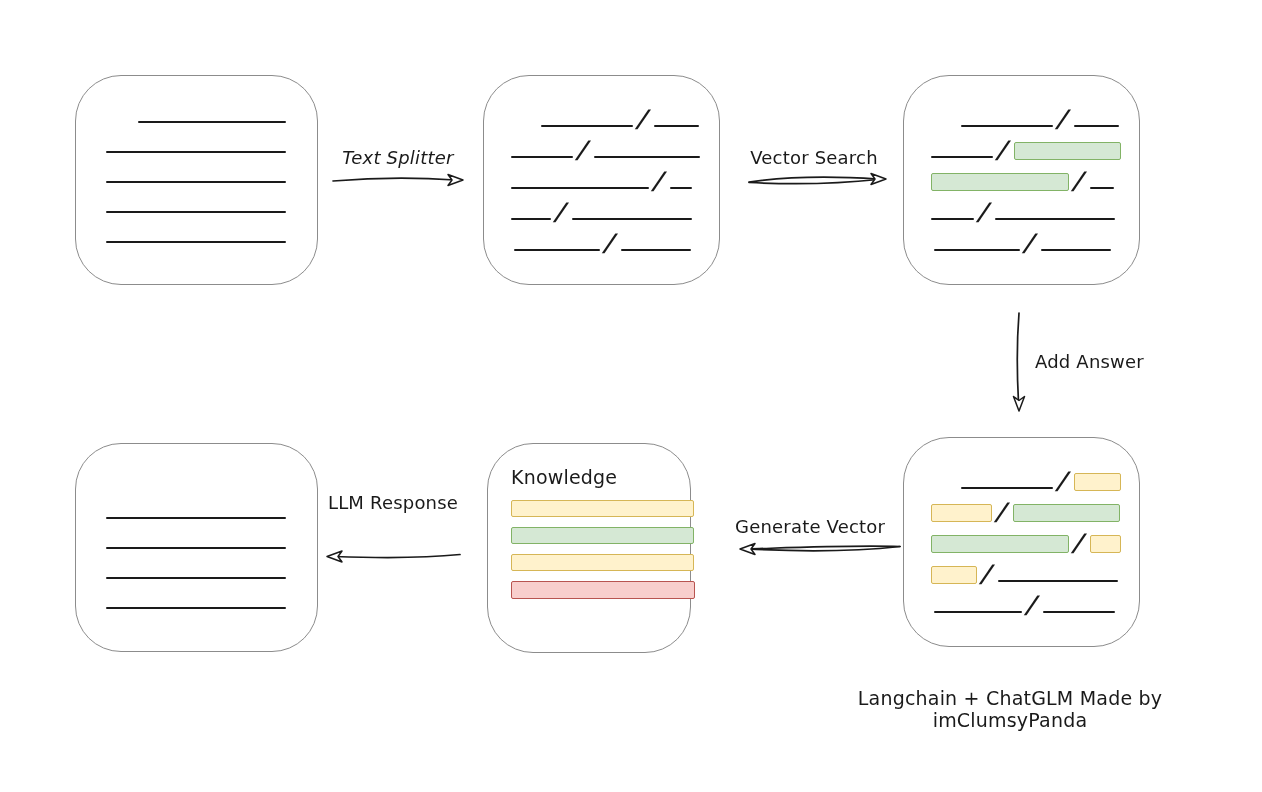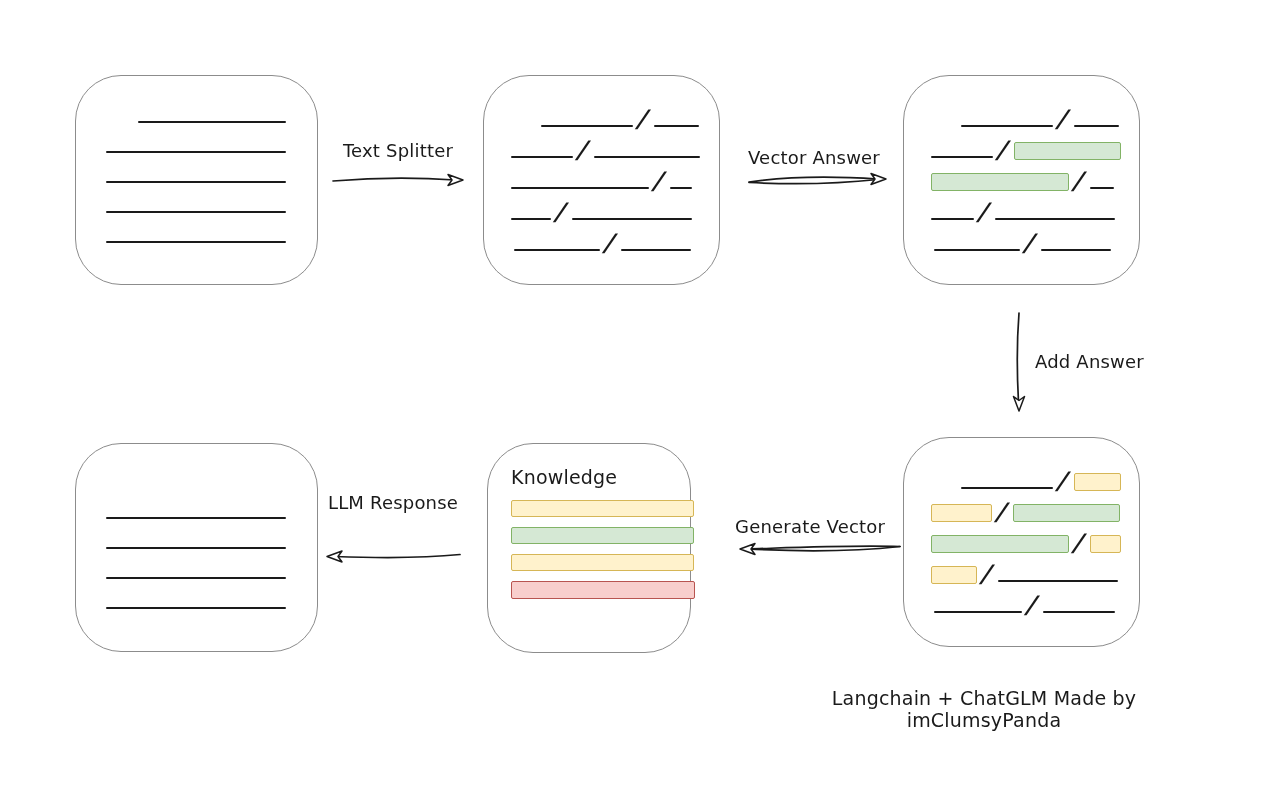--- a/index.html
+++ b/index.html
@@ -74,22 +74,22 @@
       <path class="al" d="M900,546.5 C855,551.5 795,551.5 748,549"></path>
       <path class="al" d="M900,546.5 C850,545 795,547.5 748,549"></path>
       <path class="ah" d="M740,549 L755,543.5 L751,549 L755,554.5 Z"></path>
     </g>
     <g>
       <path class="al" d="M460,554.5 C420,558.5 375,558 335,556.5"></path>
       <path class="ah" d="M327,556.5 L342,551 L338,556.5 L342,562 Z"></path>
     </g>
   </svg>
 
-  <div class="arrow-label center" style="left:333px;top:140px;width:130px;">Text Splitter</div>
-  <div class="arrow-label center" style="left:745px;top:147px;width:138px;">Vector Answer</div>
+  <div class="arrow-label center" style="left:333px;top:147px;width:130px;font-style:italic;">Text Splitter</div>
+  <div class="arrow-label center" style="left:745px;top:147px;width:138px;">Vector Search</div>
   <div class="arrow-label" style="left:1035px;top:351px;">Add Answer</div>
   <div class="arrow-label center" style="left:735px;top:516px;width:150px;">Generate Vector</div>
   <div class="arrow-label center" style="left:327px;top:492px;width:132px;">LLM Response</div>
 
   <div class="box doc-pad" style="left:75px;top:75px;width:243px;height:210px;">
       <div class="seg-row" style="padding-left: 32px;">
         <span class="seg-line" style="width: 148px;"></span>
       </div>
       <div class="seg-row">
         <span class="seg-line" style="width: 180px;"></span>
@@ -211,15 +211,15 @@
         </div>
         <div class="seg-row">
           <span class="seg-line" style="width: 180px;"></span>
         </div>
         <div class="seg-row">
           <span class="seg-line" style="width: 180px;"></span>
         </div>
       </div>
   </div>
 
-  <div class="caption center" style="left:764px;top:687px;width:440px;">Langchain + ChatGLM Made by imClumsyPanda</div>
+  <div class="caption center" style="left:790px;top:687px;width:440px;">Langchain + ChatGLM Made by imClumsyPanda</div>
 
 </div>
 
 </body></html>

